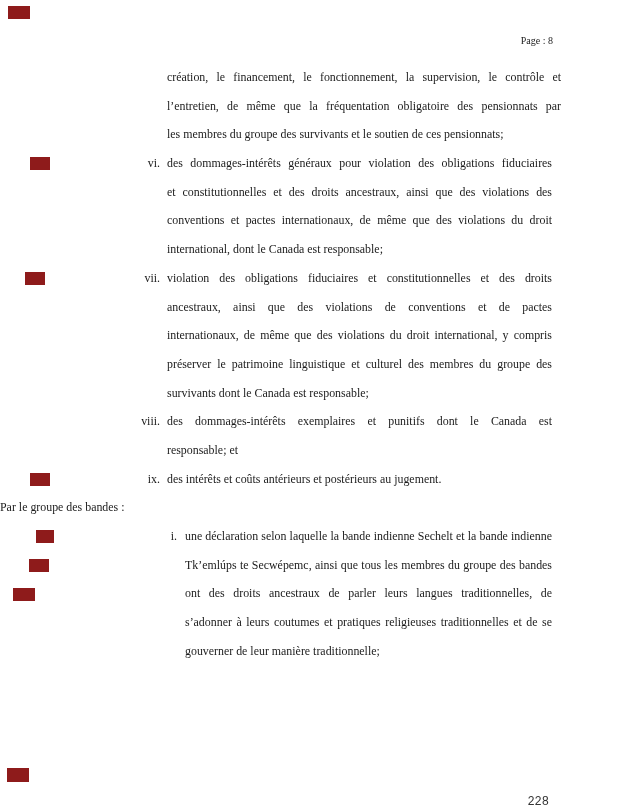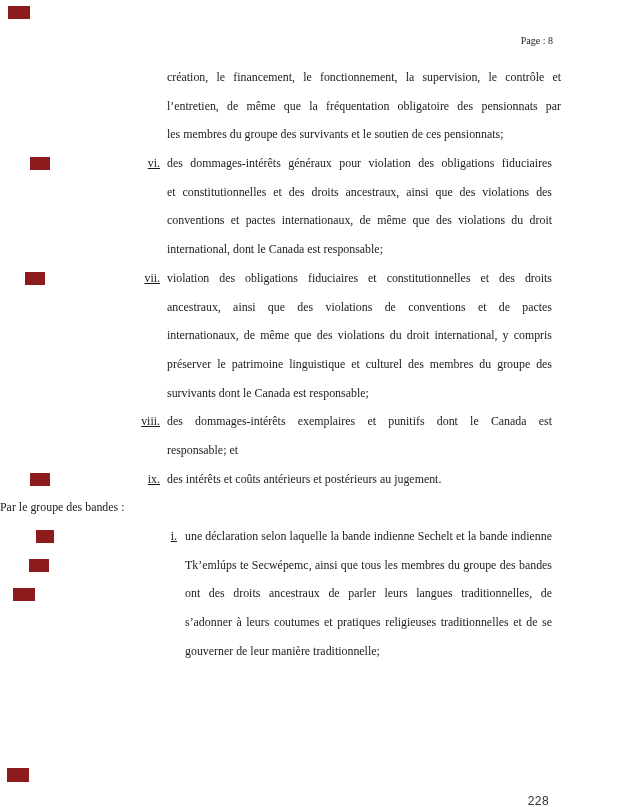--- a/index.html
+++ b/index.html
@@ -12,21 +12,21 @@
     position:absolute; top:34px; right:70px; font-size:10px; line-height:14px;
   }
   .content { position:absolute; top:63px; left:0; right:0; }
   .doc-line { height:28.7px; line-height:28.7px; overflow:hidden; }
   .jline { text-align:justify; text-align-last:justify; white-space:nowrap; }
   .para-cont { margin-left:167px; margin-right:62px; }
   .para-bands { margin-right:71px; }
   .list-item { position:relative; margin-left:167px; margin-right:71px; }
   .list-item .marker {
     position:absolute; left:-47px; top:0; width:40px; text-align:right;
-    line-height:28.7px; height:28.7px;text-decoration:underline;
+    line-height:28.7px; height:28.7px;
   }
   .bands-item { margin-left:185px; margin-right:71px; }
   .bands-item .marker { left:-48px; }
   .page-footer {
     position:absolute; top:795px; right:74px;
     font-family:Liberation Mono, monospace; font-size:12px; color:#333333;
   }
   .mark { position:absolute; background:#8e1b1b; }
   .m1 { left:8px;  top:6px;   width:22px; height:13px; }
   .m2 { left:30px; top:157px; width:20px; height:13px; }

